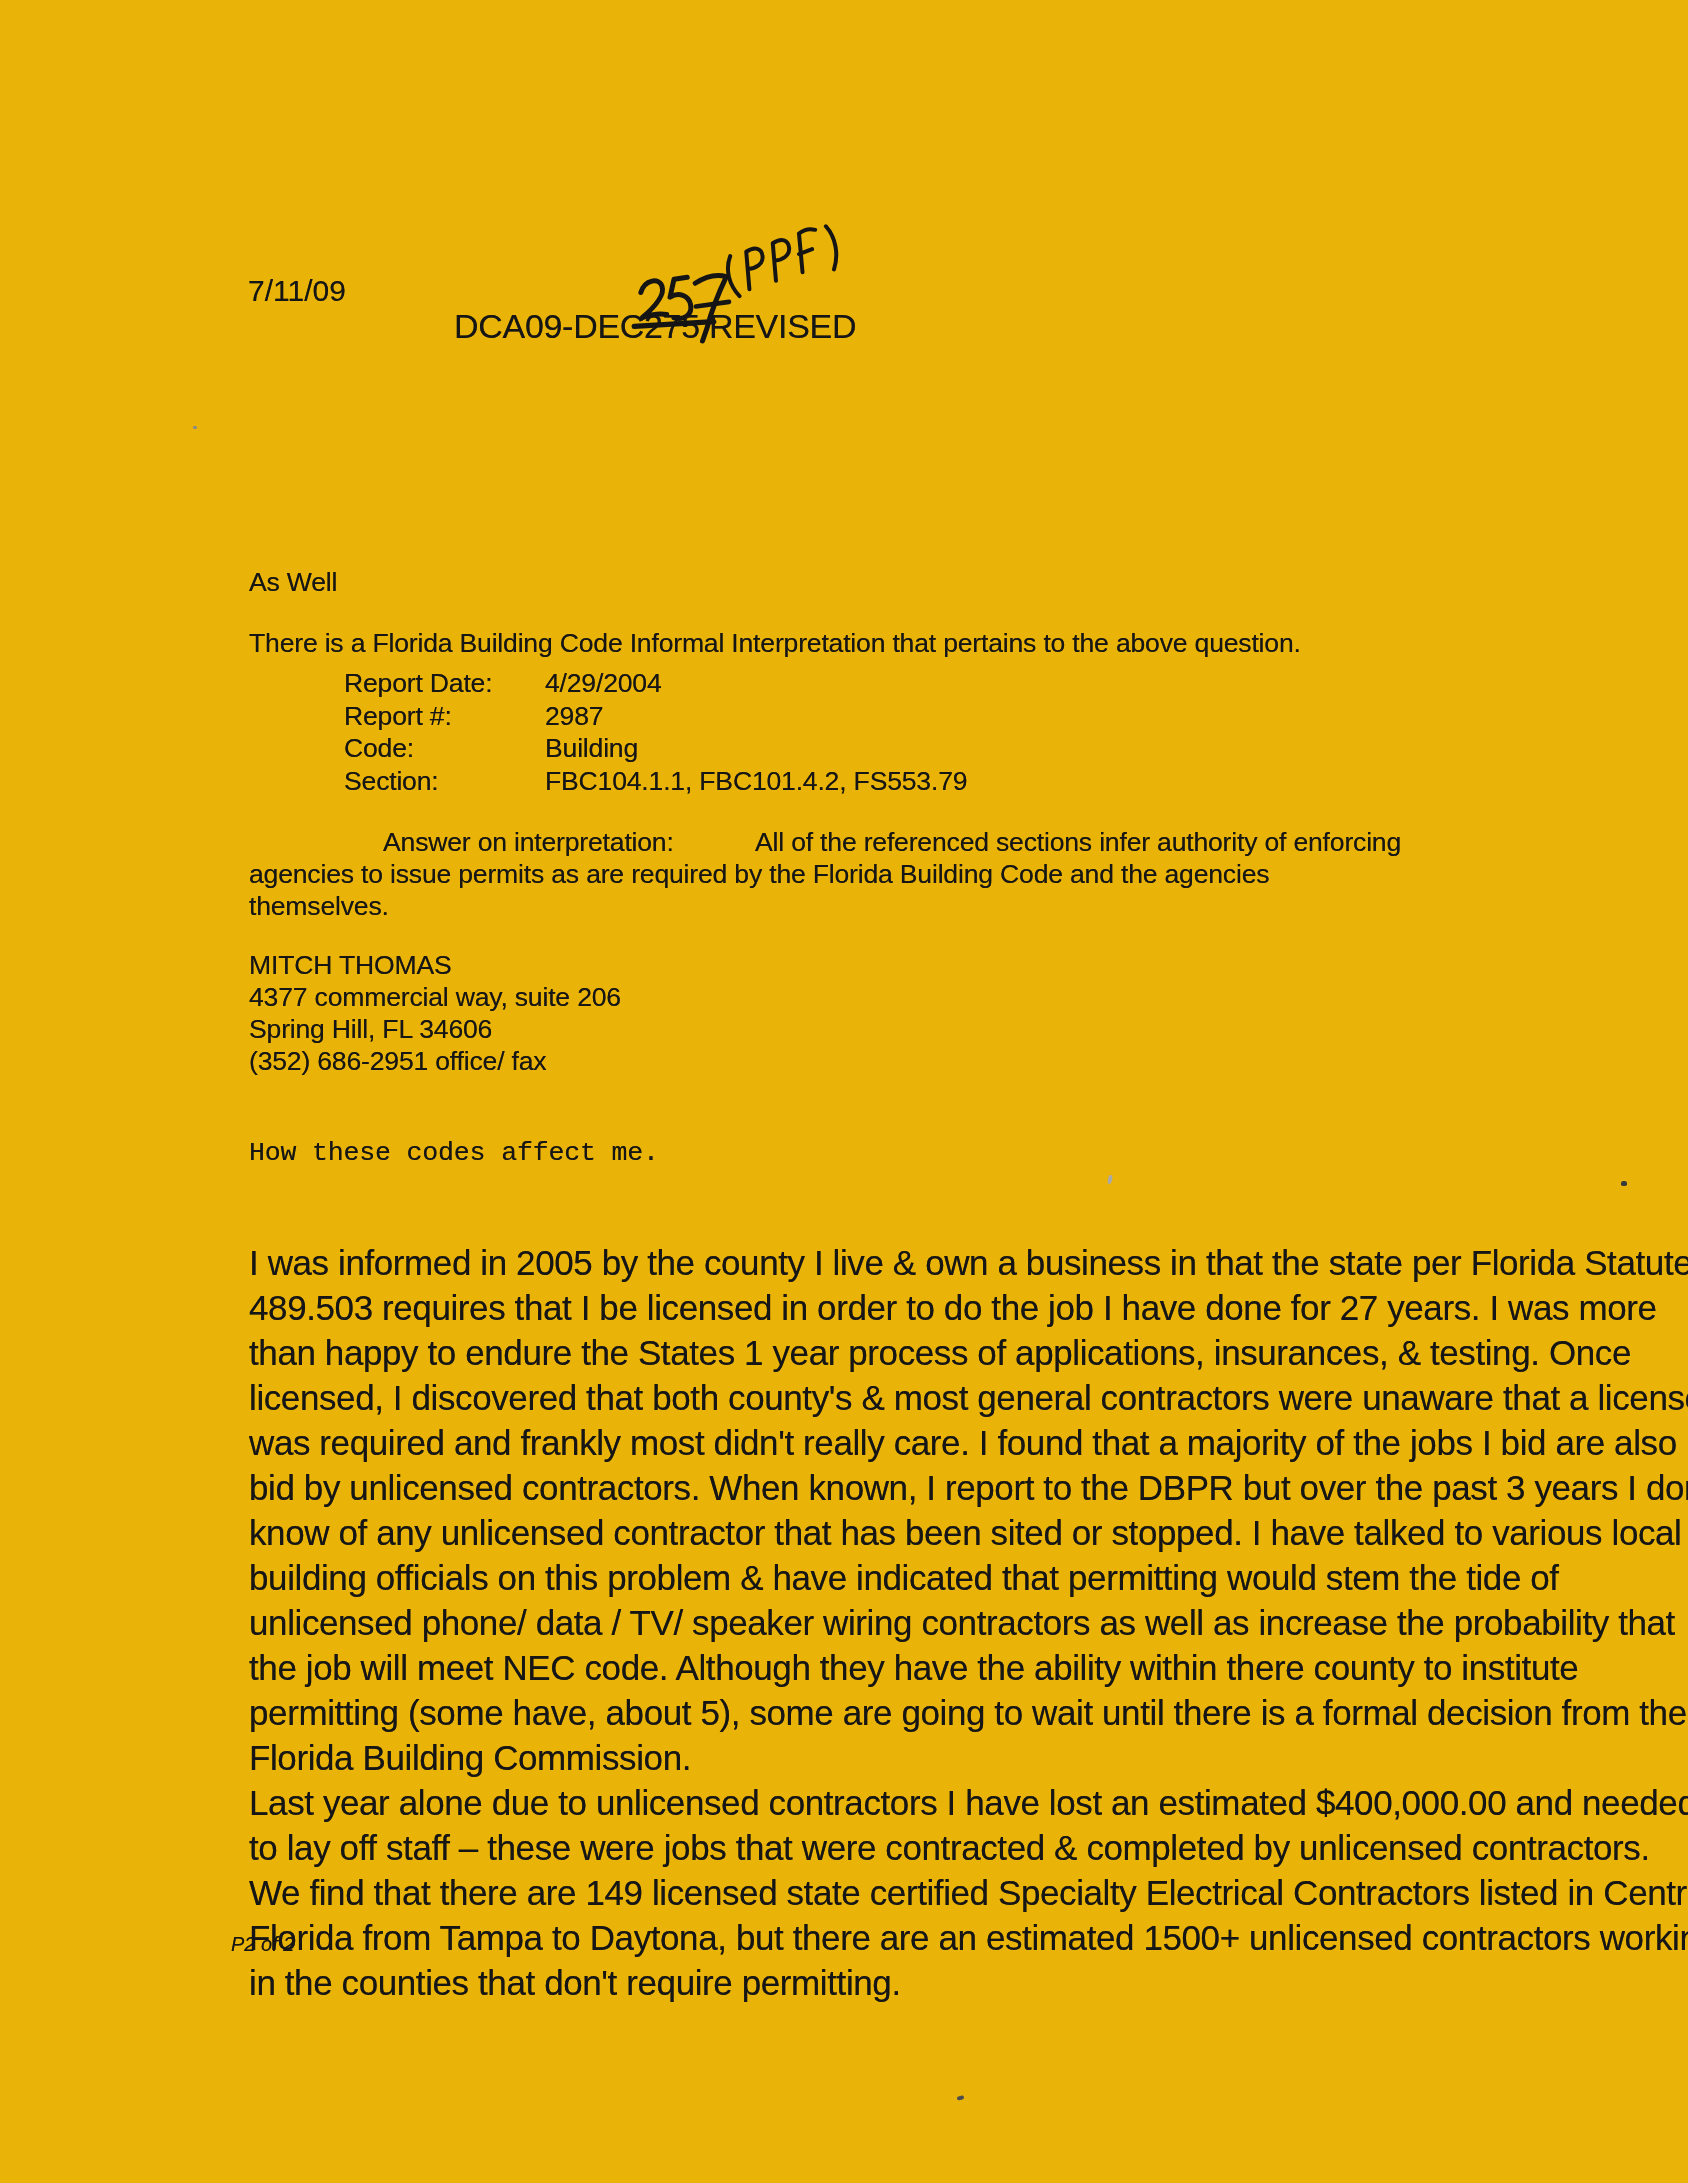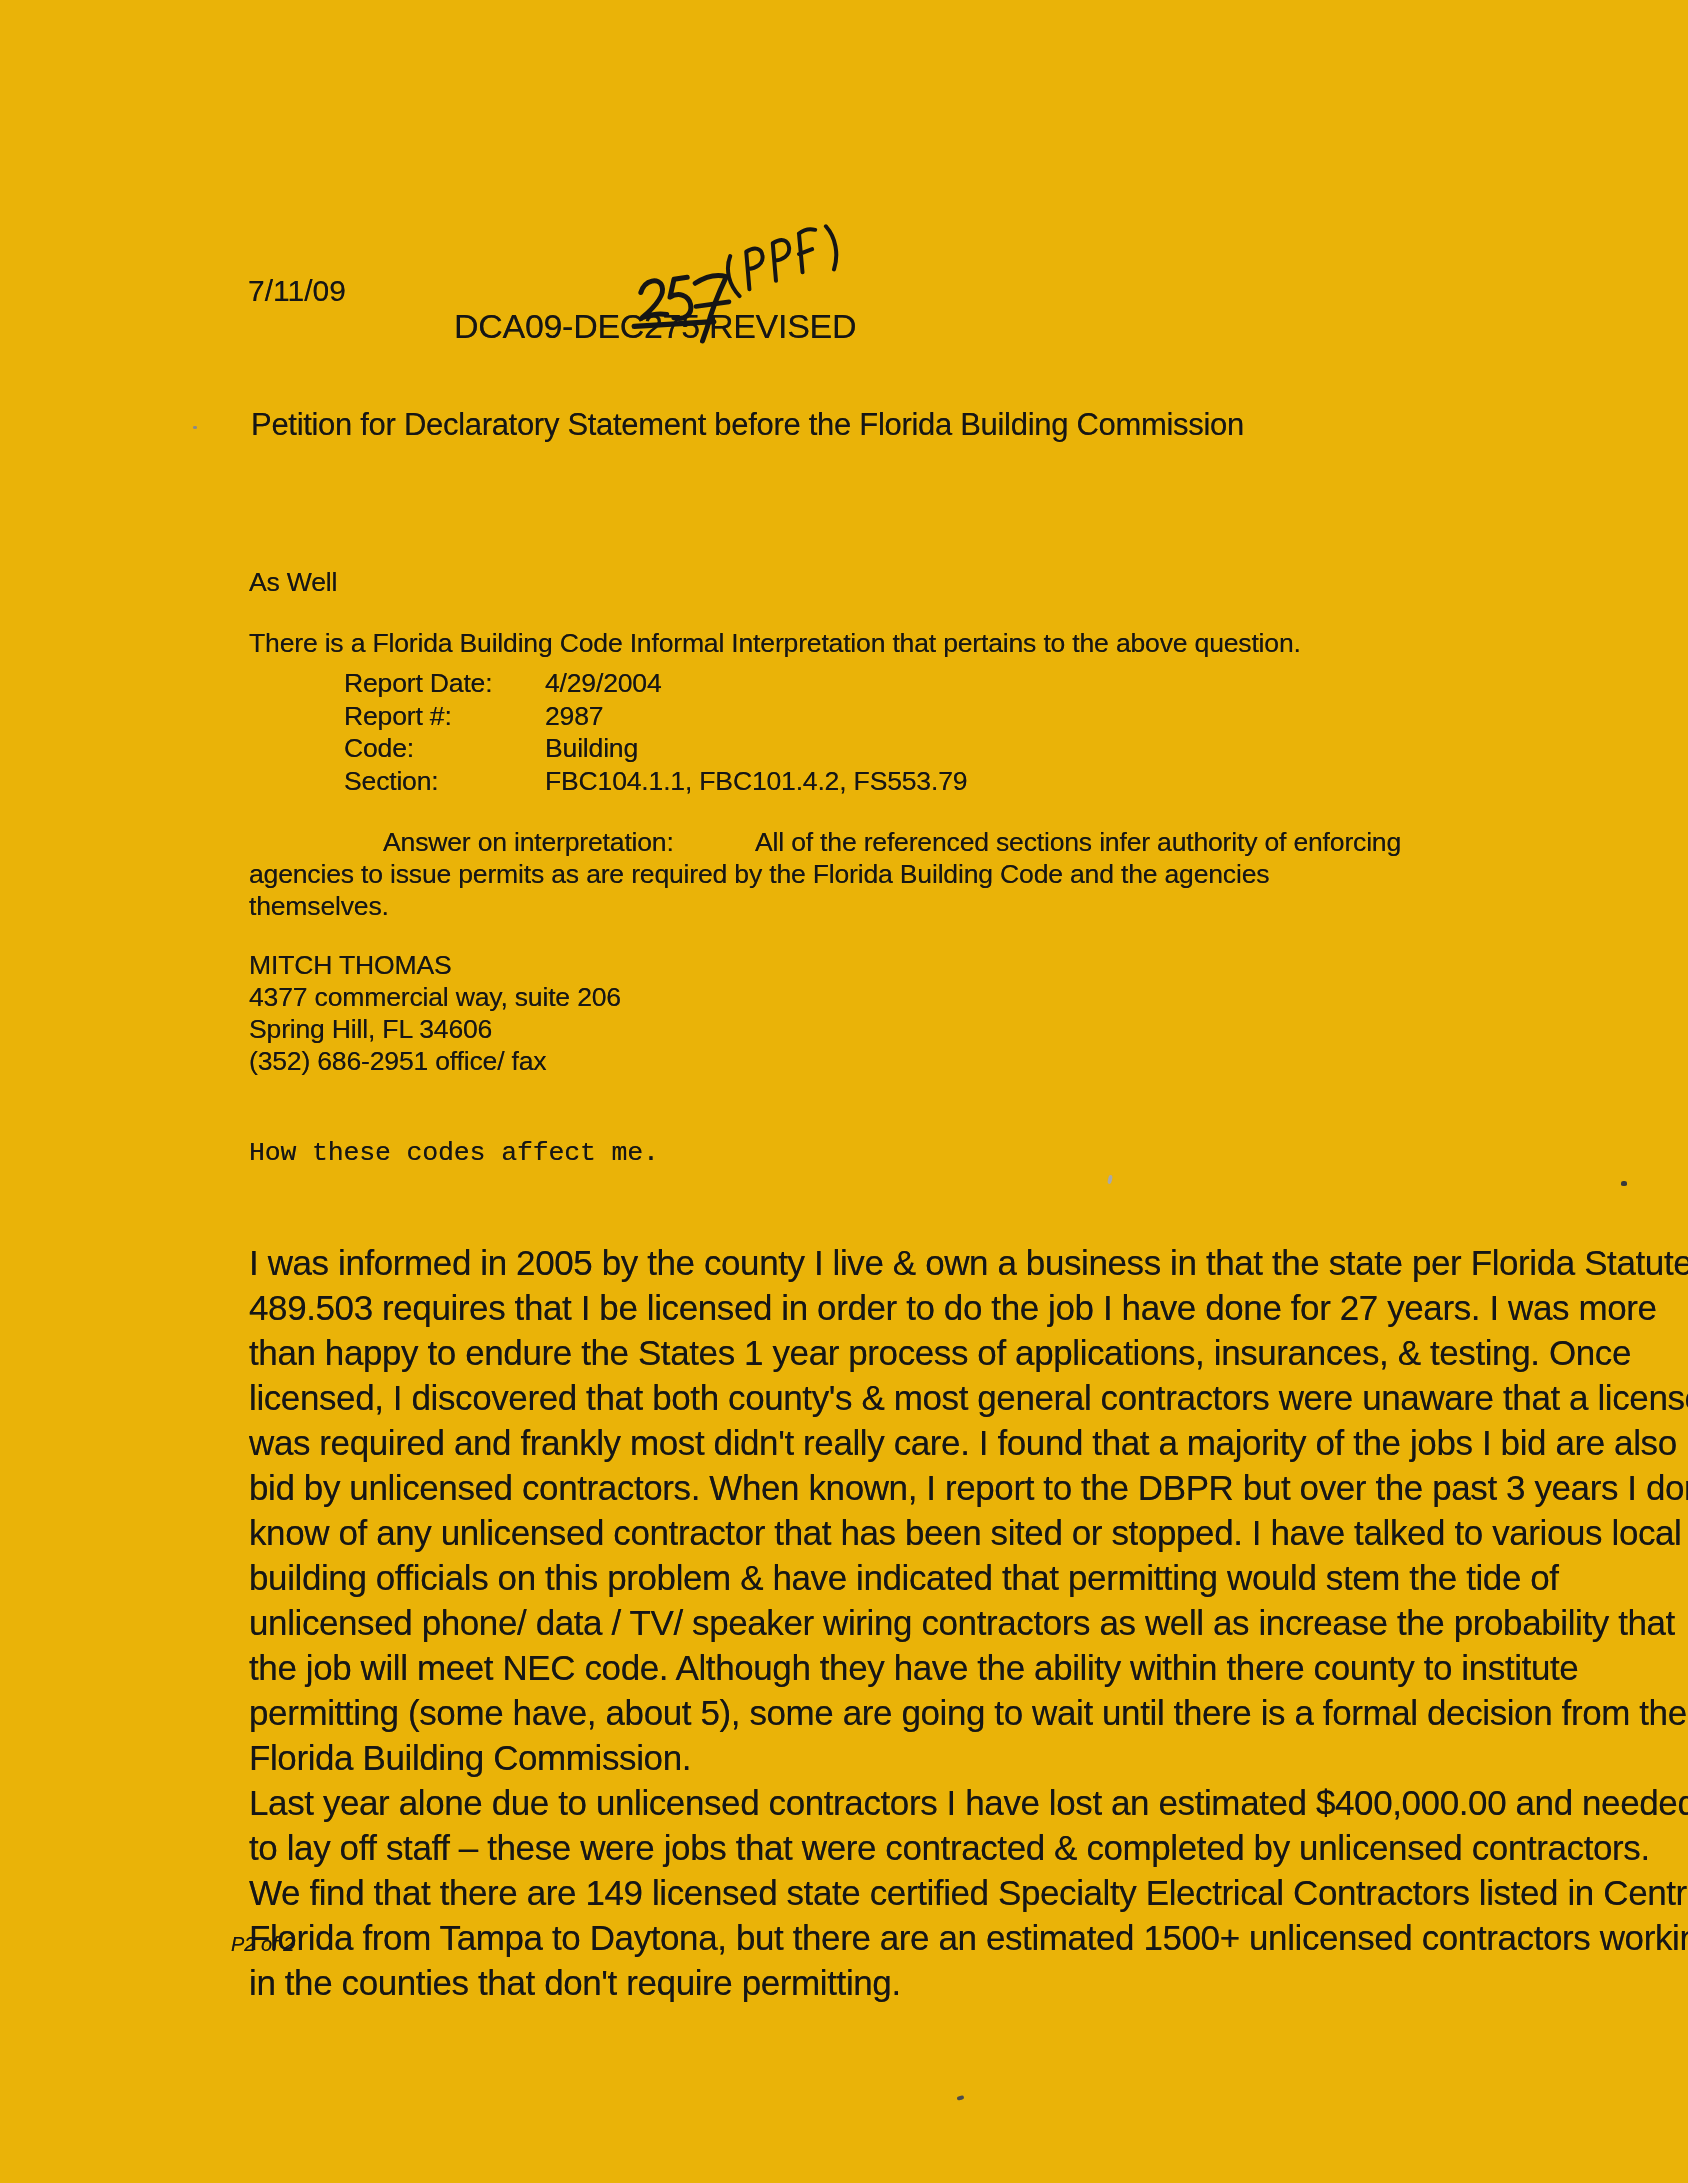--- a/index.html
+++ b/index.html
@@ -56,21 +56,20 @@
     </g>
     <g transform="translate(225,115) rotate(-15)" aria-label="(PPF)">
       <path d="M 5 12 C -6 -8 -6 -32 7 -50" stroke-width="6"></path>
       <path d="M 22 6 L 32 -50 C 47 -55 56 -49 54 -37 C 52 -25 39 -22 29 -24" stroke-width="6"></path>
       <path d="M 64 4 L 74 -52 C 89 -57 98 -51 96 -39 C 94 -27 81 -24 71 -26" stroke-width="6"></path>
       <path d="M 106 2 L 116 -56 M 116 -56 C 125 -60 134 -59 141 -55 M 108 -26 L 129 -28" stroke-width="6"></path>
       <path d="M 153 10 C 166 -10 168 -36 158 -56" stroke-width="6"></path>
     </g>
   </svg>
 
-  <div class="abs title">Petition for Declaratory Statement before the Florida Building Commission</div>
 
   <div class="abs bodytext aswell">As Well</div>
 
   <div class="abs bodytext intro">There is a Florida Building Code Informal Interpretation that pertains to the above question.</div>
 
   <div class="abs bodytext report-row" style="top:667px"><span class="lbl">Report Date:</span><span>4/29/2004</span></div>
   <div class="abs bodytext report-row" style="top:700px"><span class="lbl">Report #:</span><span>2987</span></div>
   <div class="abs bodytext report-row" style="top:732px"><span class="lbl">Code:</span><span>Building</span></div>
   <div class="abs bodytext report-row" style="top:765px"><span class="lbl">Section:</span><span>FBC104.1.1, FBC101.4.2, FS553.79</span></div>
 

